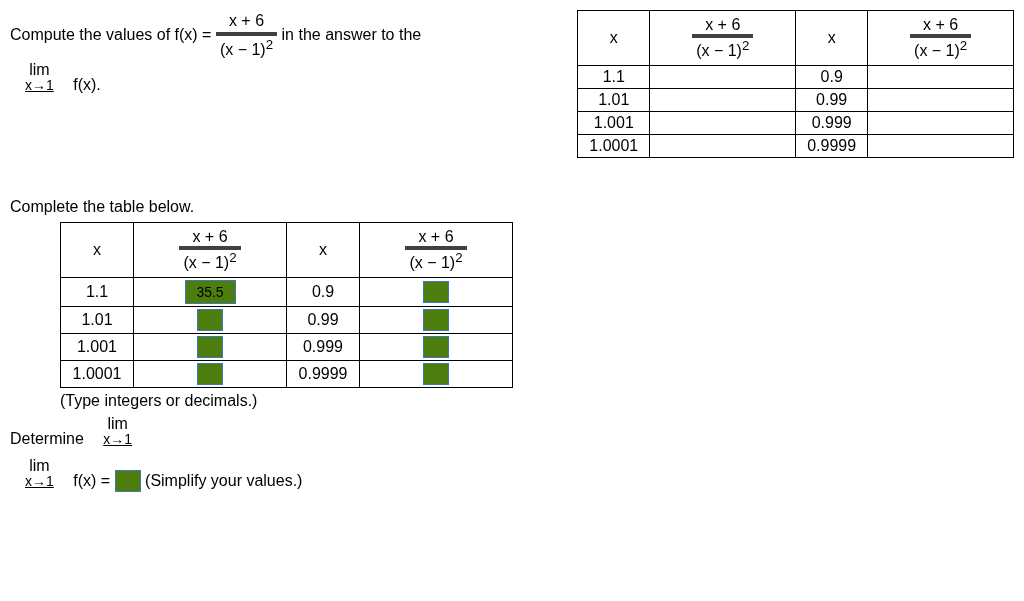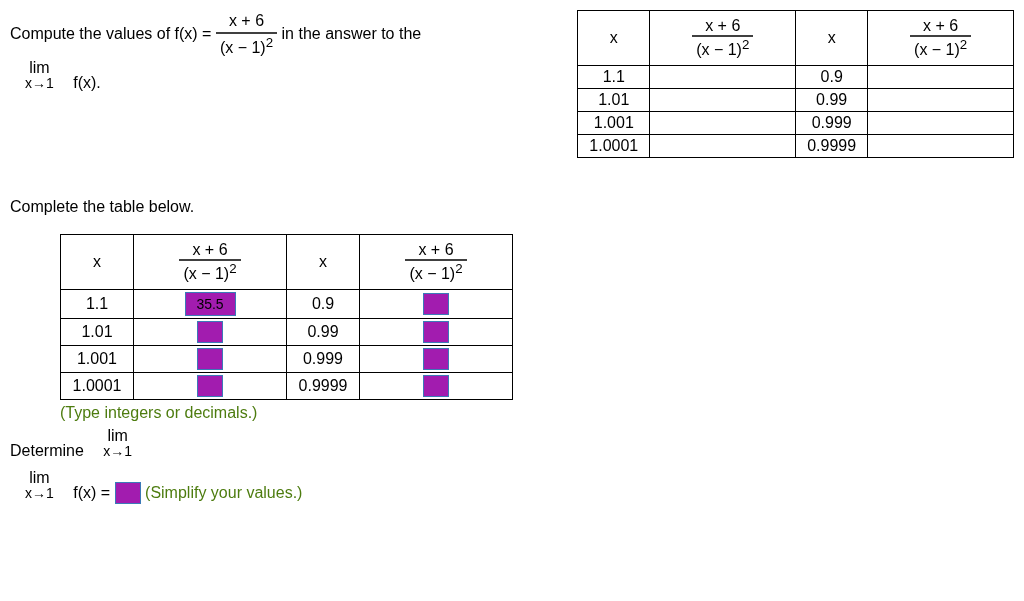--- a/index.html
+++ b/index.html
@@ -17,35 +17,35 @@
     .problem-text {
       width: 555px;
     }
     .fraction {
       display: inline-block;
       text-align: center;
       vertical-align: middle;
     }
     .fraction .num {
       display: block;
-      border-bottom: 2px solid #404040;
+      border-bottom: 4px solid #404040;
       padding: 0 4px;
     }
     .fraction .den {
       display: block;
       padding: 0 4px;
     }
     .limit-expr {
       display: inline-block;
       text-align: center;
       margin: 0 15px;
       line-height: 1;
     }
     .limit-expr .lim-top { display: block; }
-    .limit-expr .lim-bot { display: block; font-size: 14px; }
+    .limit-expr .lim-bot { display: block; font-size: 14px; text-decoration: underline; }
     table {
       border-collapse: collapse;
     }
     table td, table th {
       border: 1px solid #000;
       padding: 2px 6px;
       text-align: center;
       font-weight: normal;
       vertical-align: middle;
     }
@@ -54,24 +54,24 @@
     }
     .data-table .col-x { width: 60px; }
     .data-table .col-f { width: 140px; }
     .answer-input {
       border: 1px solid #3b7ab8;
       width: 45px;
       height: 20px;
       font-size: 14px;
       text-align: center;
       display: inline-block;
-      background: #a21caf;
+      background: #4d7c0f;
     }
     .answer-input.small { width: 20px; height: 18px; }
-    .blue-text { color: #4d7c0f; }
+    .blue-text { color: #000000; }
     .section2 {
       margin-top: 30px;
     }
   </style>
 </head>
 <body>
 
 <div class="top-section">
   <div class="problem-text">
     <div style="line-height: 1.4;">
@@ -130,21 +130,21 @@
           <td>1.0001</td>
           <td></td>
           <td>0.9999</td>
           <td></td>
         </tr>
   </tbody>
     </table>
 </div>
 
 <div class="section2">
-  <div style="margin-bottom:18px;">Complete the table below.</div>
+  <div style="margin-bottom:6px;">Complete the table below.</div>
 
   <table class="data-table" style="margin-left:50px;">
     <tbody>
         <tr>
       <th class="header-cell col-x">x</th>
       <th class="header-cell col-f">
         <span class="fraction">
           <span class="num">x + 6</span>
           <span class="den"><span>(x − 1)</span><sup>2</sup></span>
         </span>

